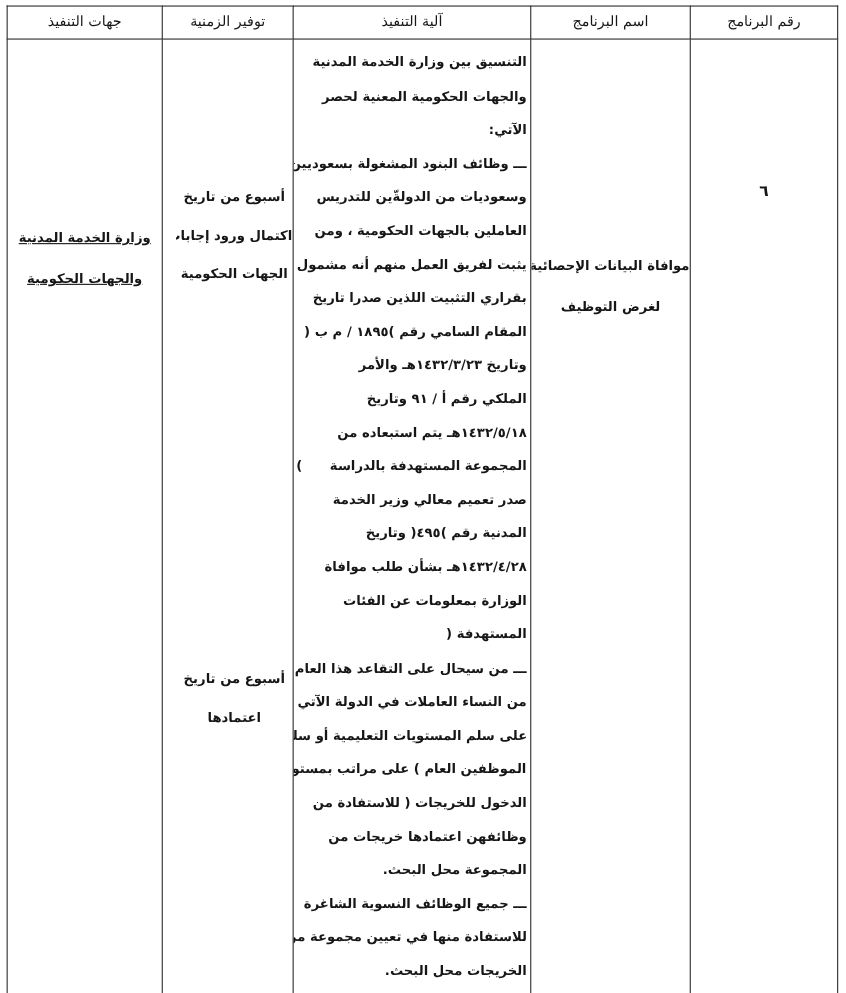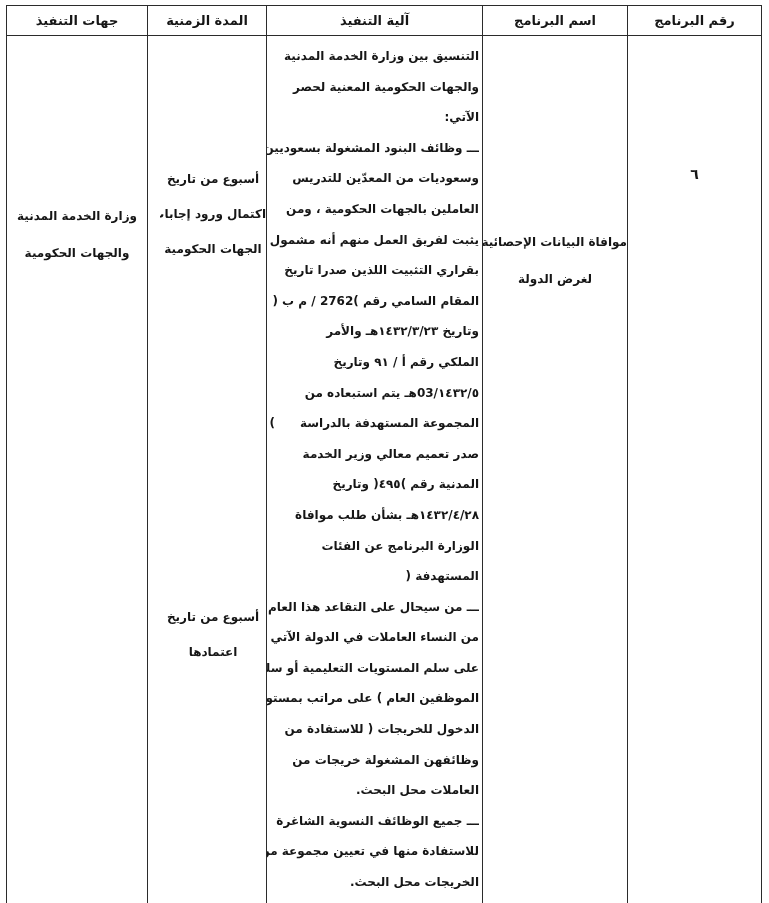--- a/index.html
+++ b/index.html
@@ -27,21 +27,21 @@
     direction: rtl;
     color: #161616;
   }
   table.doc-table, th, td {
     border: 1px solid #2b2b2b;
   }
   table.doc-table { border-bottom-width: 3px; }
   th {
     height: 29px;
     font-size: 13px;
-    font-weight: bold;
+    font-weight: normal;
     text-align: center;
     vertical-align: middle;
     padding: 0 6px;
     white-space: nowrap;
     overflow: hidden;
   }
   td {
     vertical-align: top;
     text-align: center;
     font-weight: bold;
@@ -66,86 +66,86 @@
   .num-wrap { padding-top: 130px; font-size: 14px; }
   
   .name-wrap { padding-top: 188px; }
   .name-wrap .line { height: 37px; line-height: 37px; white-space: nowrap; overflow: hidden; }
   
   .dur-block { position: absolute; right: 0; left: 12px; }
   .dur-block.first { top: 126px; }
   .dur-block.second { top: 564px; }
   .dur-block .line { height: 35px; line-height: 35px; white-space: nowrap; overflow: hidden; }
   
-  .exec-wrap { padding-top: 162px; }
+  .exec-wrap { padding-top: 162px; text-decoration: underline; }
   .exec-wrap .line { height: 37px; line-height: 37px; white-space: nowrap; overflow: hidden; }
 </style>
 </head>
 <body>
 
 <div class="page">
   <table class="doc-table">
     <colgroup>
       <col style="width:134px">
       <col style="width:145px">
       <col style="width:216px">
       <col style="width:119px">
       <col style="width:141px">
     </colgroup>
     <thead>
       <tr>
         <th>رقم البرنامج</th>
         <th>اسم البرنامج</th>
         <th>آلية التنفيذ</th>
-        <th>المدة الزمنية</th>
+        <th>توفير الزمنية</th>
         <th>جهات التنفيذ</th>
       </tr>
     </thead>
     <tbody>
       <tr>
         <td>
           <div class="cell-inner">
             <div class="num-wrap">٦</div>
           </div>
         </td>
         <td>
           <div class="cell-inner">
             <div class="name-wrap">
                 <div class="line">موافاة البيانات الإحصائية</div>
-                <div class="line">لغرض الدولة</div>
+                <div class="line">لغرض التوظيف</div>
               </div>
           </div>
         </td>
         <td>
           <div class="cell-inner mech">
               <div class="line">التنسيق بين وزارة الخدمة المدنية</div>
               <div class="line">والجهات الحكومية المعنية لحصر</div>
               <div class="line">الآتي:</div>
               <div class="line">ـــ وظائف البنود المشغولة بسعوديين</div>
-              <div class="line">وسعوديات من المعدّين للتدريس</div>
+              <div class="line">وسعوديات من الدولةّين للتدريس</div>
               <div class="line">العاملين بالجهات الحكومية ، ومن</div>
               <div class="line">يثبت لفريق العمل منهم أنه مشمول</div>
               <div class="line">بقراري التثبيت اللذين صدرا تاريخ</div>
-              <div class="line">المقام السامي رقم )2762 / م ب (</div>
+              <div class="line">المقام السامي رقم )١٨٩٥ / م ب (</div>
               <div class="line">وتاريخ ١٤٣٢/٣/٢٣هـ والأمر</div>
               <div class="line">الملكي رقم أ / ٩١ وتاريخ</div>
-              <div class="line">١٤٣٢/٥/03هـ يتم استبعاده من</div>
+              <div class="line">١٤٣٢/٥/١٨هـ يتم استبعاده من</div>
               <div class="line">المجموعة المستهدفة بالدراسة &nbsp;&nbsp;&nbsp;&nbsp; )</div>
               <div class="line">صدر تعميم معالي وزير الخدمة</div>
               <div class="line">المدنية رقم )٤٩٥( وتاريخ</div>
               <div class="line">١٤٣٢/٤/٢٨هـ بشأن طلب موافاة</div>
-              <div class="line">الوزارة البرنامج عن الفئات</div>
+              <div class="line">الوزارة بمعلومات عن الفئات</div>
               <div class="line">المستهدفة (</div>
               <div class="line">ـــ من سيحال على التقاعد هذا العام</div>
               <div class="line">من النساء العاملات في الدولة الآتي</div>
               <div class="line">على سلم المستويات التعليمية أو سلم</div>
               <div class="line">الموظفين العام ) على مراتب بمستوى</div>
               <div class="line">الدخول للخريجات ( للاستفادة من</div>
-              <div class="line">وظائفهن المشغولة خريجات من</div>
-              <div class="line">العاملات محل البحث.</div>
+              <div class="line">وظائفهن اعتمادها خريجات من</div>
+              <div class="line">المجموعة محل البحث.</div>
               <div class="line">ـــ جميع الوظائف النسوية الشاغرة</div>
               <div class="line">للاستفادة منها في تعيين مجموعة من</div>
               <div class="line">الخريجات محل البحث.</div>
             </div>
         </td>
         <td>
           <div class="cell-inner">
             <div class="dur-block first">
                 <div class="line">أسبوع من تاريخ</div>
                 <div class="line">اكتمال ورود إجابات</div>

